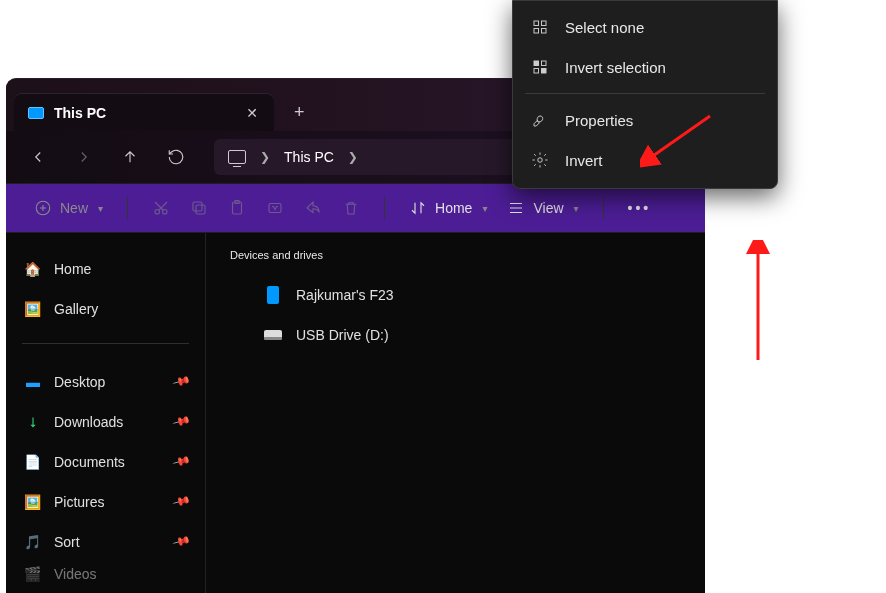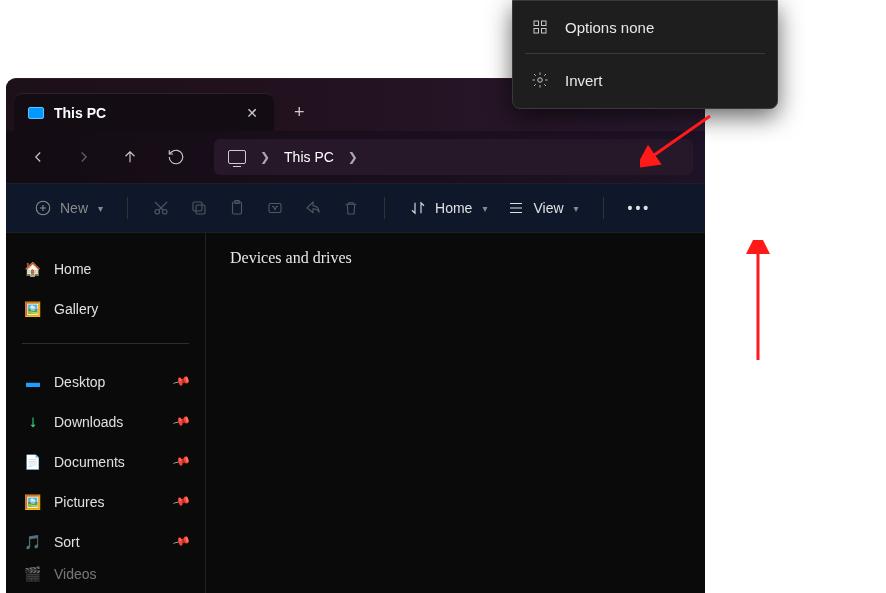--- a/index.html
+++ b/index.html
@@ -71,21 +71,21 @@
     margin-left:12px;
   }
   .address .monitor-icon { width:18px; height:14px; border:1.5px solid #ccc; border-radius:2px; position:relative;}
   .address .monitor-icon::after { content:""; position:absolute; bottom:-4px; left:4px; right:4px; height:3px; border-bottom:1.5px solid #ccc;}
   .crumb-sep { color:#aaa; font-size:12px;}
   .crumb { color:#fff; font-size:14px; }
 
   
   .toolbar {
     height: 50px;
-    background:#0f172a;
+    background:#4c1d95;
     border-top:1px solid #1f1f1f;
     border-bottom:1px solid #1f1f1f;
     display:flex;
     align-items:center;
     padding:0 18px;
   }
   .tool-divider { width:1px; height:22px; background:#333; margin:0 14px;}
   .tool-btn {
     height:34px; padding:0 10px;
     display:flex; align-items:center; gap:8px;
@@ -118,21 +118,21 @@
   .side-item .pin { position:absolute; right:6px; color:#666; font-size:12px; transform: rotate(30deg);}
   .side-hr { height:1px; background:#2e2e2e; margin:14px 6px 18px;}
   .side-icon { width:18px; height:18px; display:flex; align-items:center; justify-content:center; font-size:14px;}
 
   .main {
     flex:1;
     background:#0a0a0a;
     padding:16px 24px;
     color:#e0e0e0;
   }
-  .group-header { font-size:16px; color:#e8e8e8; margin-bottom:14px;font-family:Liberation Serif, serif;}
+  .group-header { font-size:11px; color:#e8e8e8; margin-bottom:14px;}
   .drive-item {
     display:flex; align-items:center; gap:14px;
     height:40px; padding:0 12px 0 34px;
     font-size:14px;
   }
   .drive-icon { width:18px; height:14px; display:flex; align-items:center; justify-content:center;}
   .phone-ic { width:12px; height:18px; background:#0099ff; border-radius:2px; }
   .disk-ic { width:18px; height:10px; background:#ddd; border-radius:2px 2px 1px 1px; border-bottom:3px solid #888; position:relative;}
 
   
@@ -313,38 +313,69 @@
       </div>
       <div class="side-item" style="margin-top:2px; opacity:.5; height:20px; overflow:hidden">
         <span class="side-icon">🎬</span>
         <span>Videos</span>
       </div>
     </div>
 
     <div class="main">
       <div class="group-header">Devices and drives</div>
 
+      <div class="drive-item">
+        <span class="drive-icon">
+            <span class="phone-ic"></span>
+          </span>
+        <span>Rajkumar's F23</span>
+      </div>
+      <div class="drive-item">
+        <span class="drive-icon">
+            <span class="disk-ic"></span>
+          </span>
+        <span>USB Drive (D:)</span>
+      </div>
     </div>
 
   </div>
 </div>
 
 <div class="ctx">
   <div class="ctx-item">
     <span class="ctx-icon">
       <svg viewBox="0 0 24 24">
           <rect x="4" y="4" width="6" height="6"></rect>
           <rect x="14" y="4" width="6" height="6"></rect>
           <rect x="4" y="14" width="6" height="6"></rect>
           <rect x="14" y="14" width="6" height="6"></rect>
         </svg>
     </span>
-    <span>Options none</span>
+    <span>Select none</span>
+  </div>
+  <div class="ctx-item">
+    <span class="ctx-icon">
+      <svg viewBox="0 0 24 24">
+          <rect x="4" y="4" width="6" height="6" fill="#ccc"></rect>
+          <rect x="14" y="4" width="6" height="6"></rect>
+          <rect x="4" y="14" width="6" height="6"></rect>
+          <rect x="14" y="14" width="6" height="6" fill="#ccc"></rect>
+        </svg>
+    </span>
+    <span>Invert selection</span>
   </div>
   <div class="ctx-hr"></div>
+  <div class="ctx-item">
+    <span class="ctx-icon">
+      <svg viewBox="0 0 24 24">
+          <path d="M14 7a4 4 0 1 1-5.6 5.6L4 17v3h3l4.4-4.4A4 4 0 0 1 14 7z"></path>
+        </svg>
+    </span>
+    <span>Properties</span>
+  </div>
   <div class="ctx-item">
     <span class="ctx-icon">
       <svg viewBox="0 0 24 24">
           <circle cx="12" cy="12" r="3"></circle>
           <path d="M12 2v3M12 19v3M4.2 4.2l2.1 2.1M17.7 17.7l2.1 2.1M2 12h3M19 12h3M4.2 19.8l2.1-2.1M17.7 6.3l2.1-2.1"></path>
         </svg>
     </span>
     <span>Invert</span>
   </div>
 </div>

